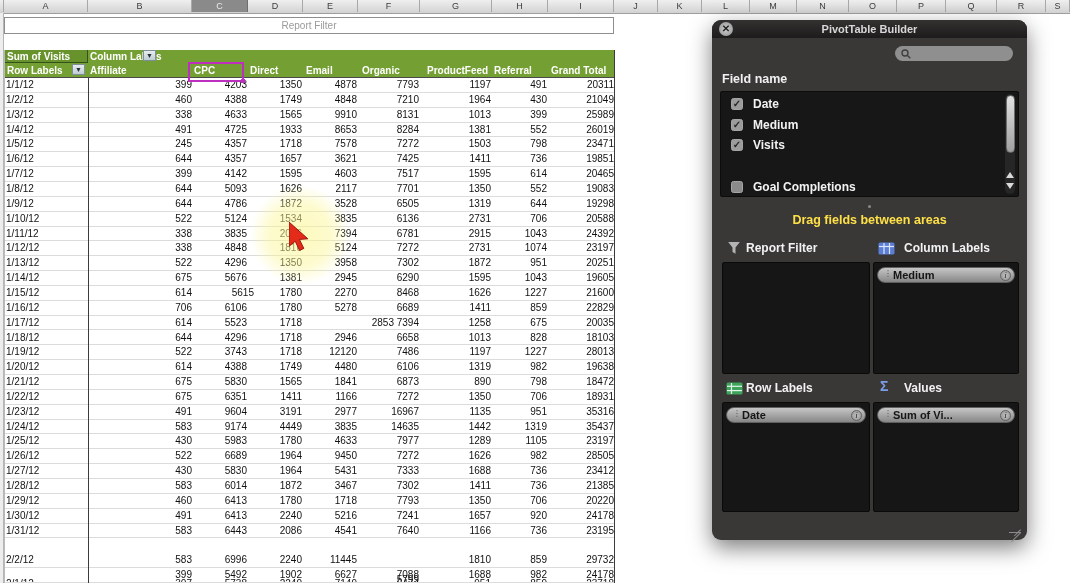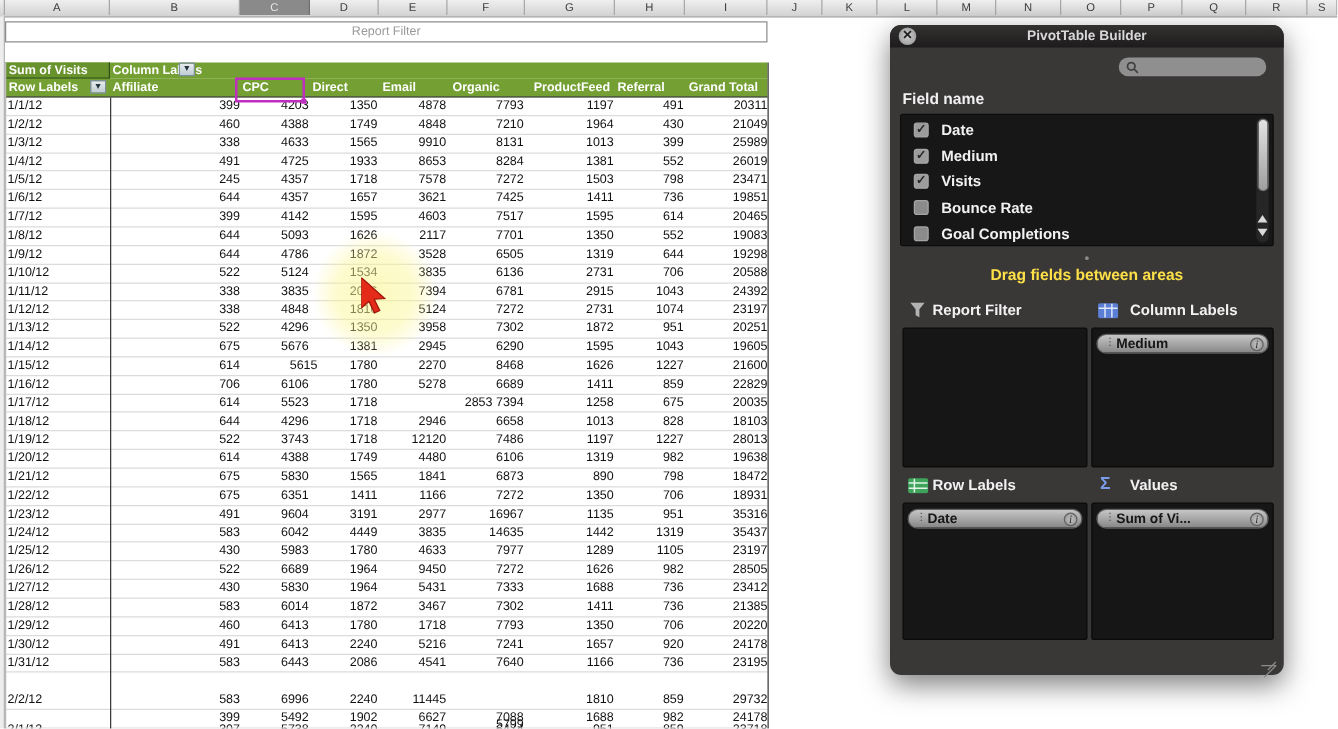--- a/index.html
+++ b/index.html
@@ -408,21 +408,21 @@
         <div class="dcell num" style="line-height: 14.8529px; left: 238px; width: 60px;">3191</div>
         <div class="dcell num" style="line-height: 14.8529px; left: 293px; width: 60px;">2977</div>
         <div class="dcell num" style="line-height: 14.8529px; left: 355px; width: 60px;">16967</div>
         <div class="dcell num" style="line-height: 14.8529px; left: 427px; width: 60px;">1135</div>
         <div class="dcell num" style="line-height: 14.8529px; left: 483px; width: 60px;">951</div>
         <div class="dcell num" style="line-height: 14.8529px; left: 550px; width: 60px;">35316</div>
       </div>
       <div class="drow" style="top: 341.618px; height: 14.8529px;">
         <div class="dcell date" style="line-height: 14.8529px;">1/24/12</div>
         <div class="dcell num" style="line-height: 14.8529px; left: 128px; width: 60px;">583</div>
-        <div class="dcell num" style="line-height: 14.8529px; left: 183px; width: 60px;">6042</div>
+        <div class="dcell num" style="line-height: 14.8529px; left: 183px; width: 60px;">9174</div>
         <div class="dcell num" style="line-height: 14.8529px; left: 238px; width: 60px;">4449</div>
         <div class="dcell num" style="line-height: 14.8529px; left: 293px; width: 60px;">3835</div>
         <div class="dcell num" style="line-height: 14.8529px; left: 355px; width: 60px;">14635</div>
         <div class="dcell num" style="line-height: 14.8529px; left: 427px; width: 60px;">1442</div>
         <div class="dcell num" style="line-height: 14.8529px; left: 483px; width: 60px;">1319</div>
         <div class="dcell num" style="line-height: 14.8529px; left: 550px; width: 60px;">35437</div>
       </div>
       <div class="drow" style="top: 356.471px; height: 14.8529px;">
         <div class="dcell date" style="line-height: 14.8529px;">1/25/12</div>
         <div class="dcell num" style="line-height: 14.8529px; left: 128px; width: 60px;">430</div>
@@ -551,24 +551,20 @@
     <input id="search" placeholder="" style="">
     <svg id="search-mag" viewBox="0 0 10 10">
       <circle cx="4" cy="4" r="3" fill="none" stroke="#3f3f3f" stroke-width="1.4"></circle>
       <line x1="6.2" y1="6.2" x2="9.3" y2="9.3" stroke="#3f3f3f" stroke-width="1.4"></line>
     </svg>
     <div id="fieldname-lbl">Field name</div>
     <div id="listbox">
         <div class="fielditem" style="top: 84.8px;">
           <div class="fchk"></div>
           <div class="flbl">Goal Completions</div>
-        </div>
-        <div class="fielditem" style="top: 64.1px;">
-          <div class="fchk"></div>
-          <div class="flbl">Bounce Rate</div>
         </div>
         <div class="fielditem" style="top: 43.4px;">
           <div class="fchk on">✓</div>
           <div class="flbl">Visits</div>
         </div>
         <div class="fielditem" style="top: 22.7px;">
           <div class="fchk on">✓</div>
           <div class="flbl">Medium</div>
         </div>
         <div class="fielditem" style="top: 2px;">

